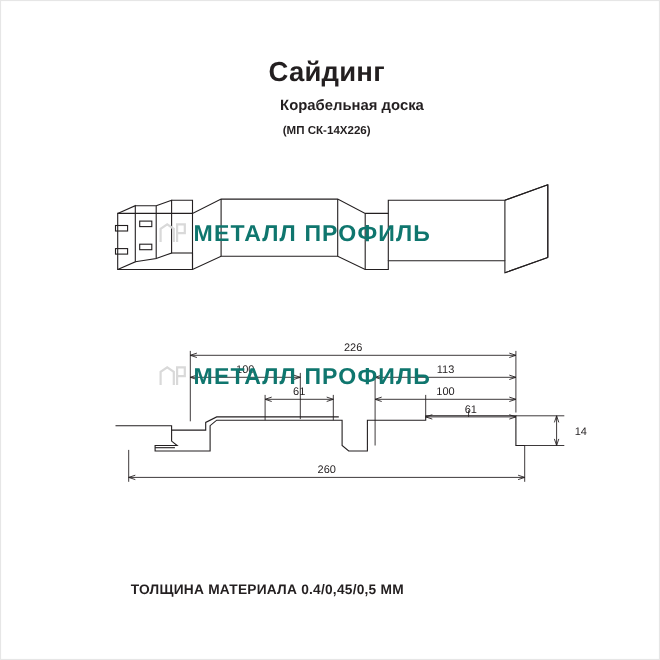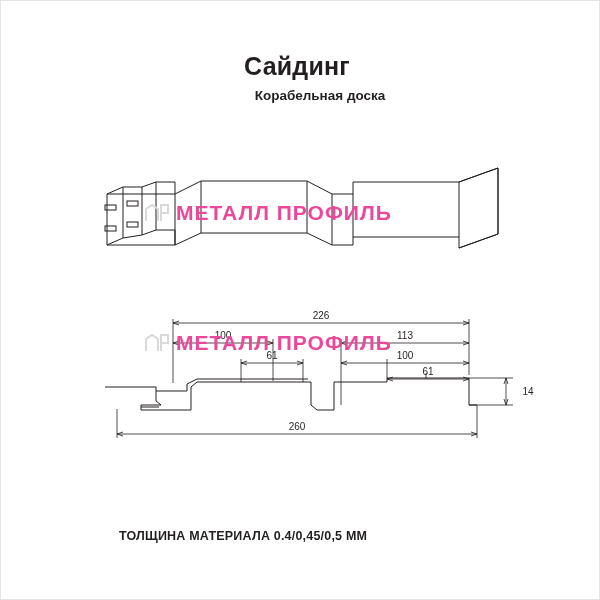--- a/index.html
+++ b/index.html
@@ -63,21 +63,21 @@
     position: absolute;
     left: 0;
     top: 0;
     width: 600px;
     height: 600px;
   }
   .wm {
     position: absolute;
     font-family: "Liberation Sans", sans-serif;
     font-weight: bold;
-    color: #ec4899;
+    color: #0f766e;
     white-space: nowrap;
     pointer-events: none;
   }
   .wm1 {
     left: 143px;
     top: 200px;
     font-size: 21px;
     letter-spacing: 1px;
   }
   .wm2 {
@@ -95,20 +95,21 @@
   }
 </style>
 </head>
 <body>
 
 <div class="page">
 
   <div class="title-block">
     <div class="title-main">Сайдинг</div>
     <div class="title-sub">Корабельная доска</div>
+    <div class="title-code">(МП СК-14Х226)</div>
   </div>
 
   <svg class="drawing" viewBox="0 0 600 600">
     <g fill="none" stroke="#231f20" stroke-width="1" stroke-linejoin="miter" stroke-linecap="butt">
 
       <g>
 
         <path d="M 106 193 L 174 193 L 200 180 L 306 180 L 331 193 L 352 193 L 352 181 L 458 181 L 497 167 L 497 233 L 458 247 L 458 236 L 352 236 L 352 244 L 331 244 L 306 232 L 200 232 L 174 244 L 106 244 Z"></path>
 
         <path d="M 174 193 L 174 244"></path>

